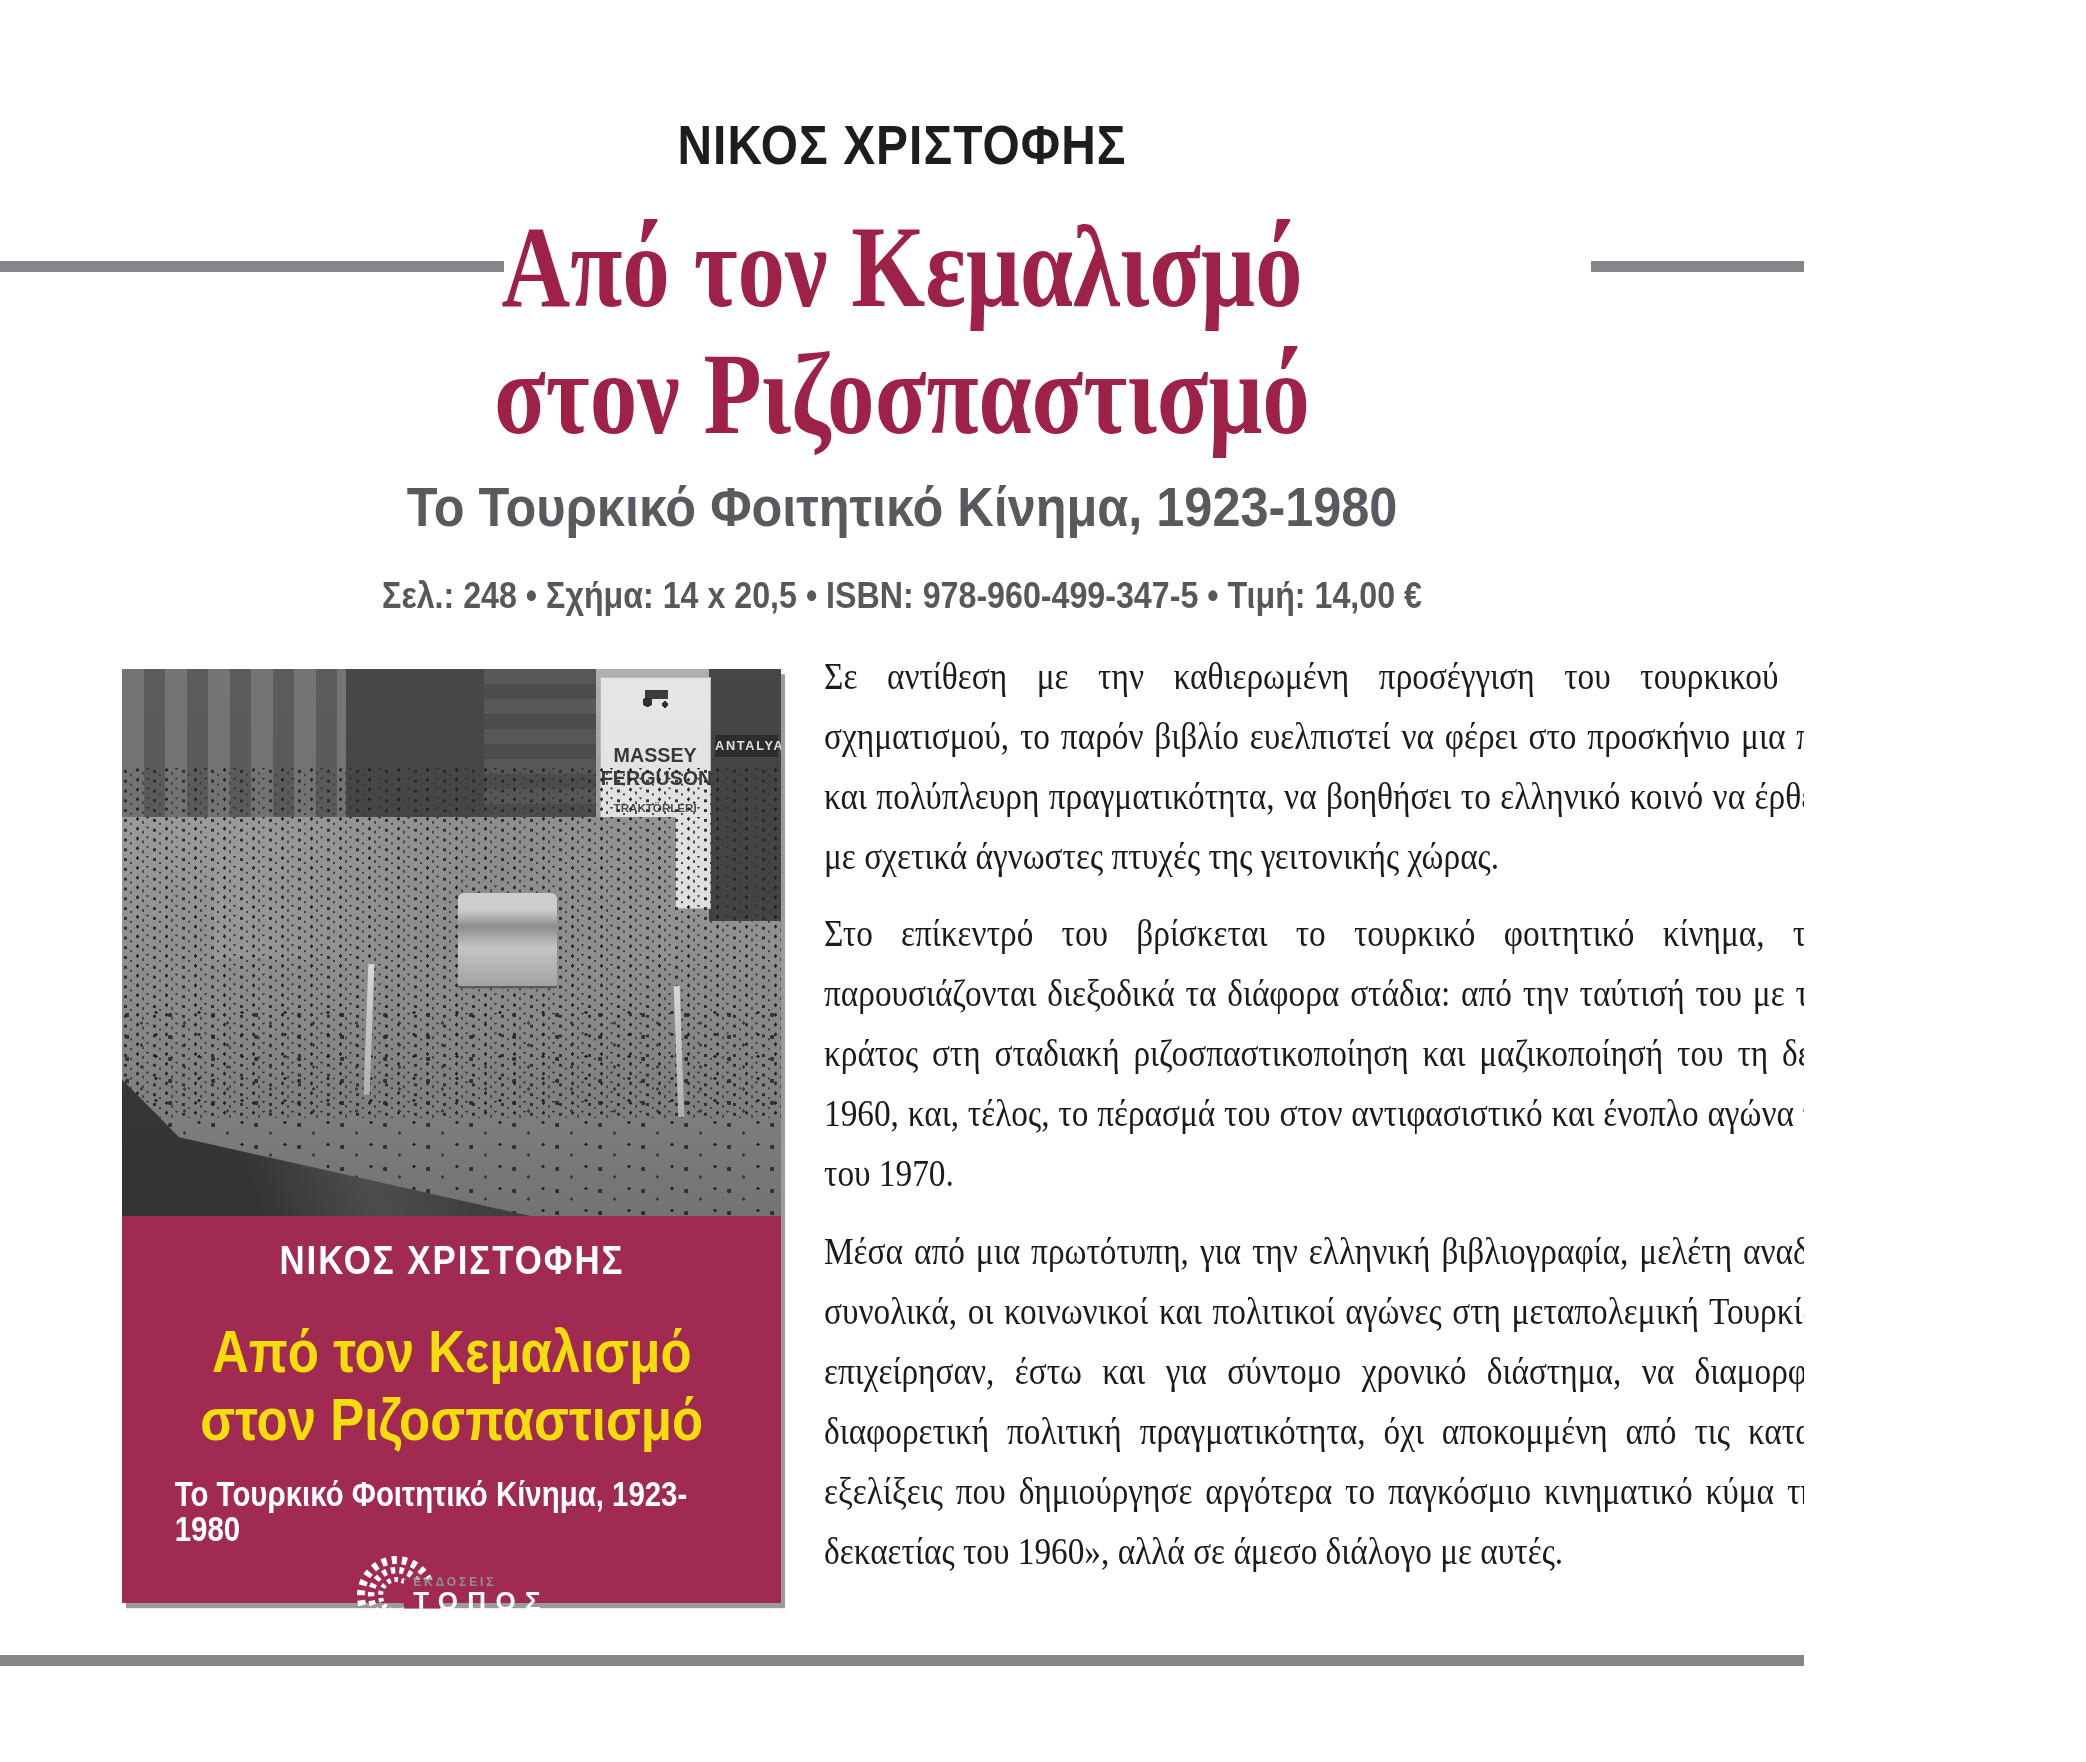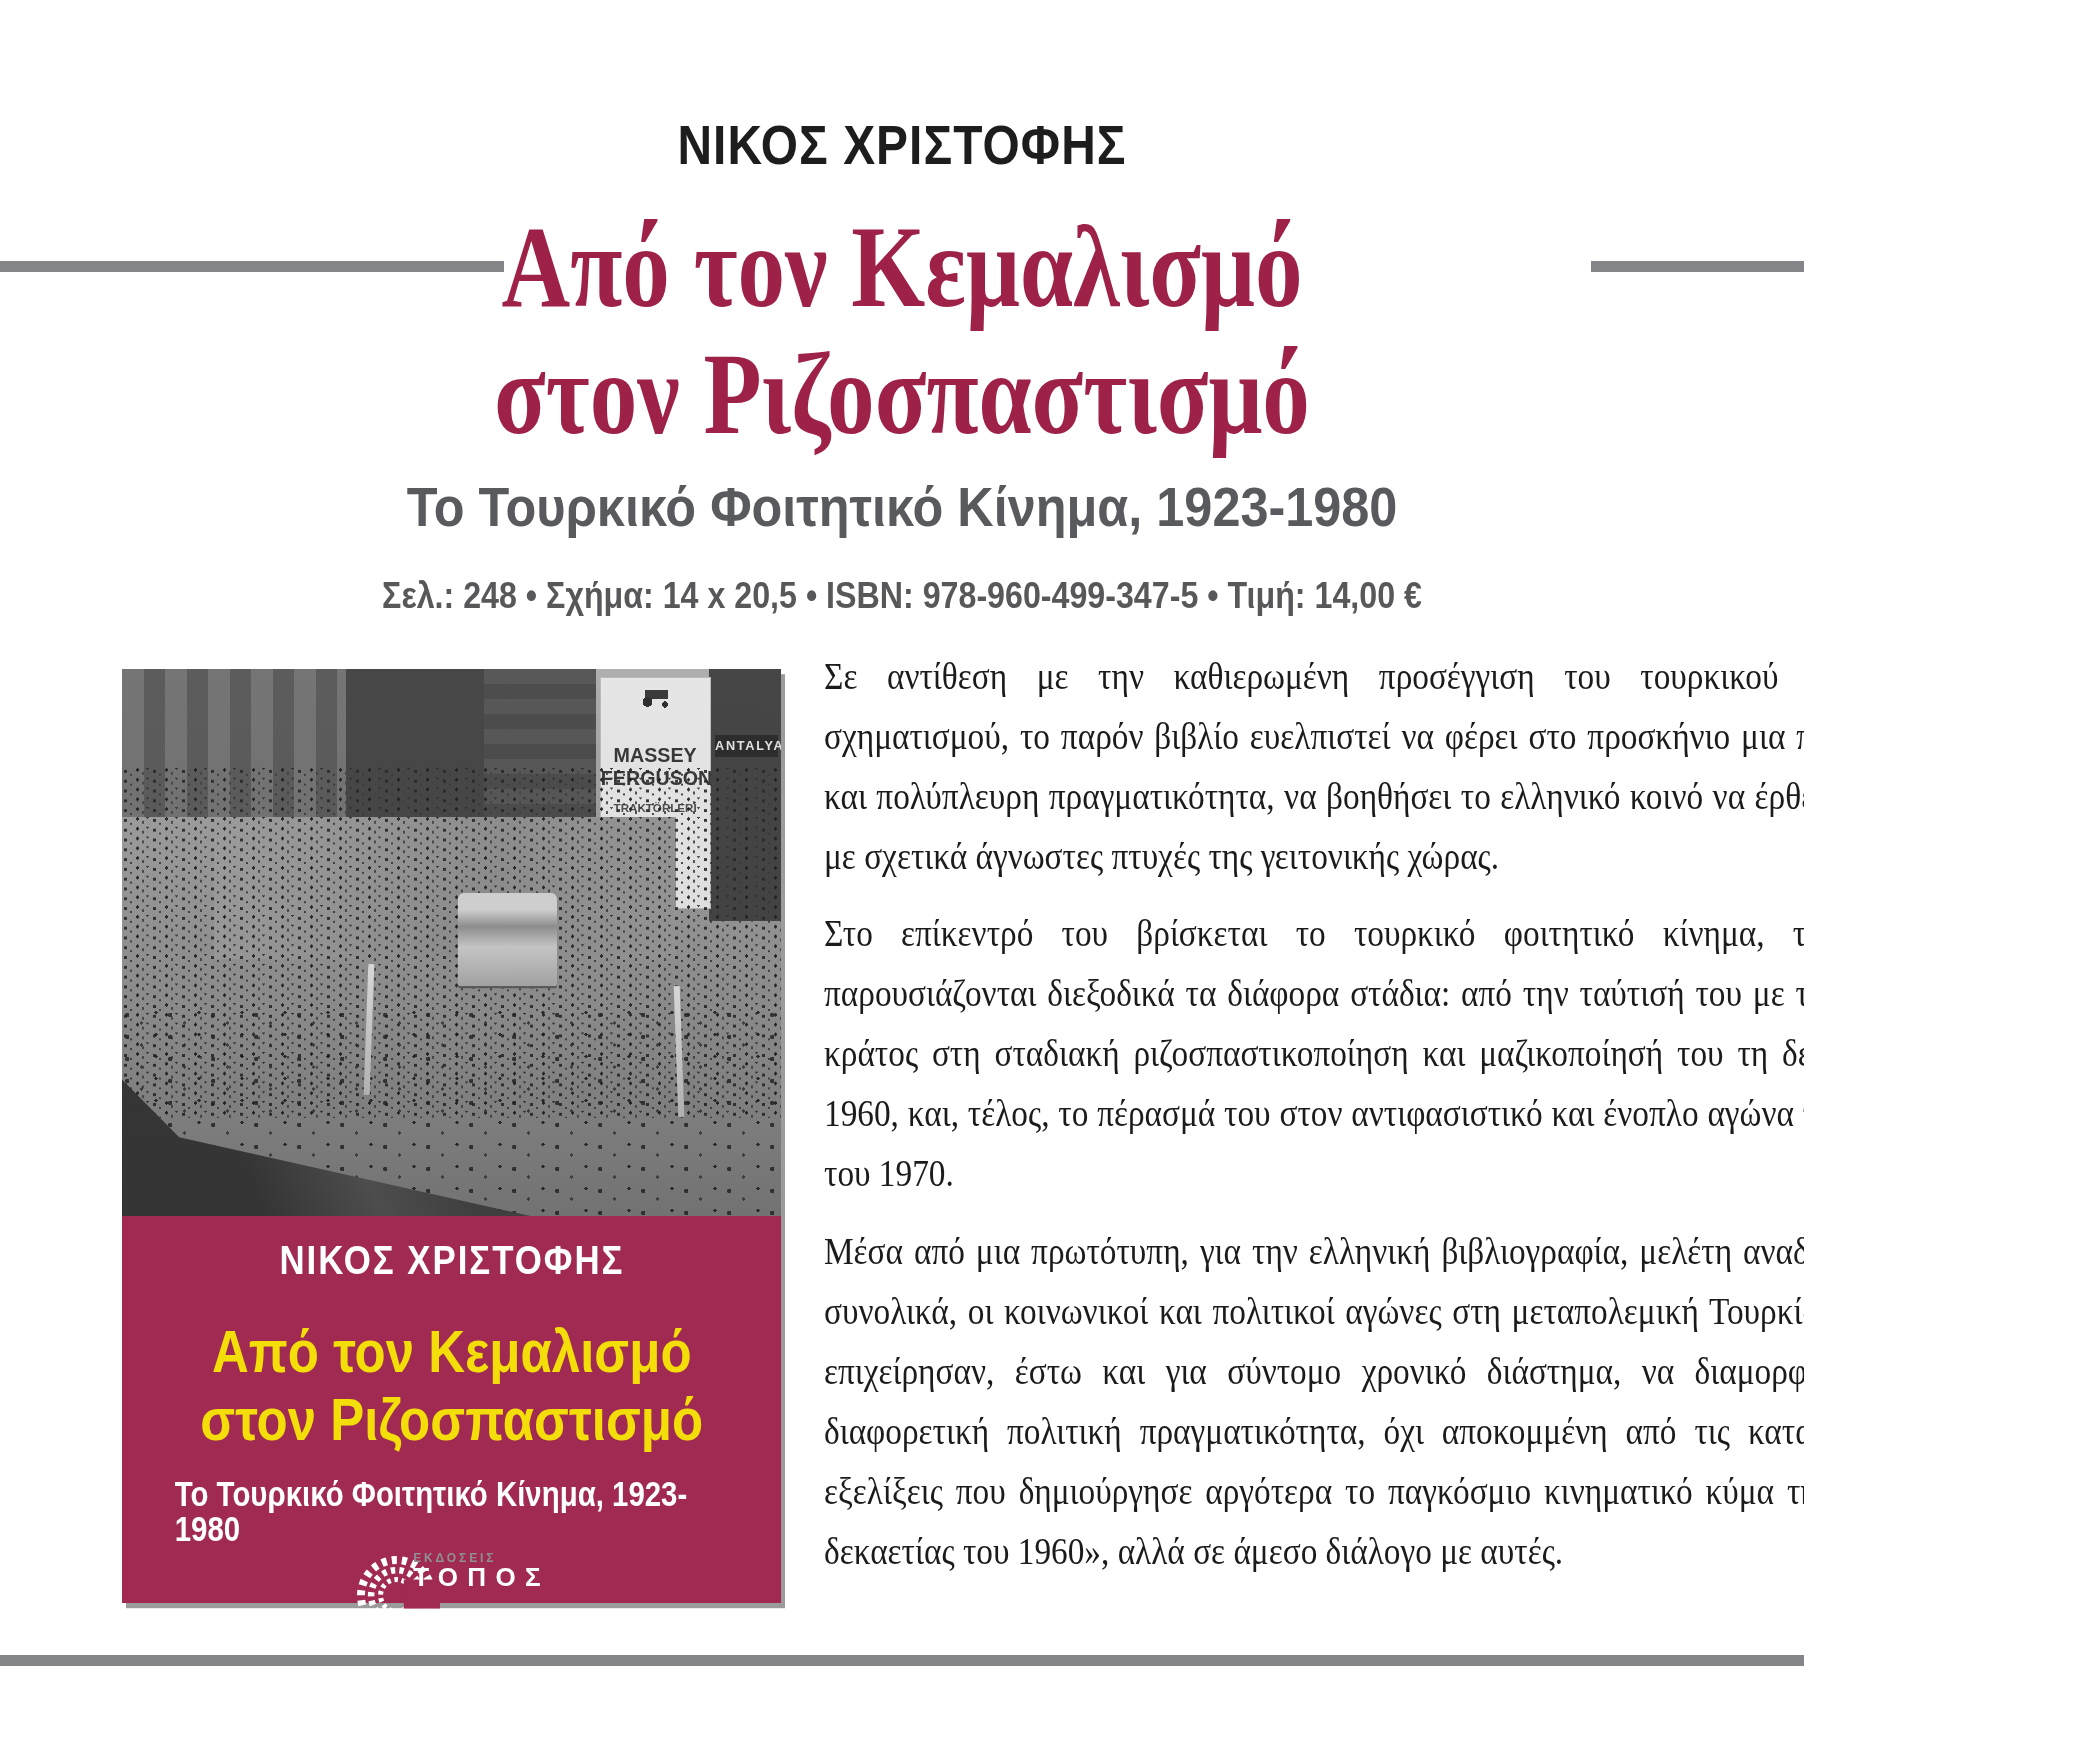--- a/index.html
+++ b/index.html
@@ -132,21 +132,21 @@
     color:#F3DE0A;font-weight:700;font-size:60px;line-height:68px;
     transform:scaleX(.85);
   }
   .cover-subtitle{
     margin-top:22px;
     color:#ffffff;font-weight:700;font-size:35px;line-height:1;
     transform:scaleX(.84);
   }
   .logo-row{
     margin-top:5.8px;
-    display:flex;justify-content:center;
+    display:flex;align-items:center;justify-content:center;
   }
   .logo-burst{display:block;}
   .logo-gap{fill:#A12A52;}
   .logo-text{margin-left:-27px;text-align:left;}
   .logo-text .small{
     color:#8F9094;font-weight:700;font-size:12px;letter-spacing:2.9px;line-height:1;
   }
   .logo-text .big{
     color:#ffffff;font-weight:700;font-size:26px;letter-spacing:9.3px;line-height:1.05;
   }

